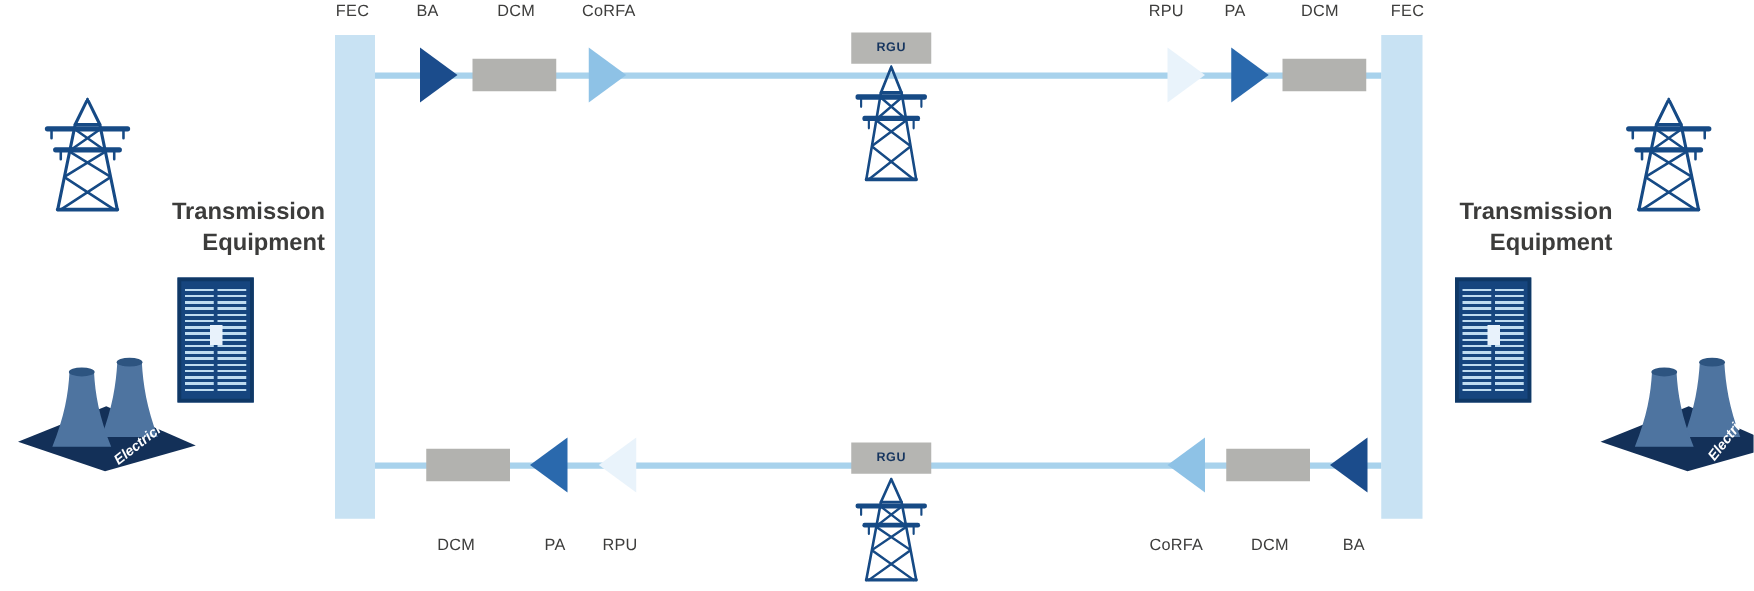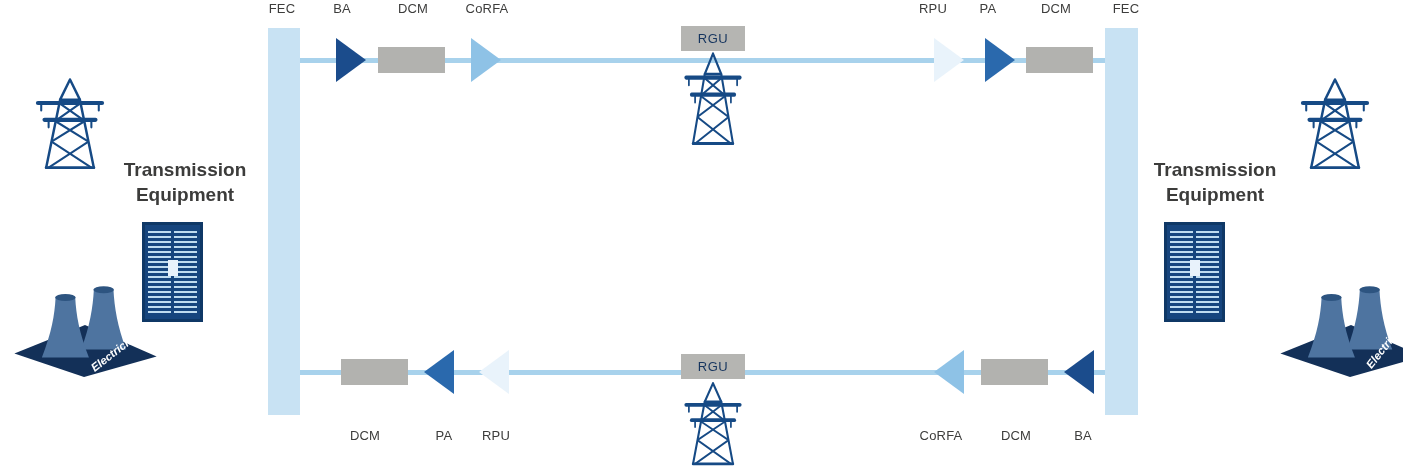--- a/index.html
+++ b/index.html
@@ -8,32 +8,32 @@
 
   .bar   { position:absolute; top:28px; width:32px; height:387px; background:#c8e2f3; }
   .hline { position:absolute; height:5px; background:#a8d2ec; }
 
   .lbl { position:absolute; transform:translateX(-50%); font-size:13px; font-weight:400;
          color:#3d3d3c; white-space:nowrap; letter-spacing:.2px; }
 
   .dcm { position:absolute; width:67px; height:26px; background:#b2b2af; }
 
   .rgu { position:absolute; width:64px; height:25px; background:#b5b5b2; color:#16355f;
-         font-weight:400; font-size:13px; display:flex; align-items:center; justify-content:center;
+         font-weight:700; font-size:10px; display:flex; align-items:center; justify-content:center;
          letter-spacing:.5px; }
 
   .amp { position:absolute; width:0; height:0; border-top:22px solid transparent; border-bottom:22px solid transparent; }
   .amp.r { border-left:30px solid; }
   .amp.l { border-right:30px solid; }
   .c-ba.r    { border-left-color:#1b4c8c; }  .c-ba.l    { border-right-color:#1b4c8c; }
   .c-pa.r    { border-left-color:#2a69ad; }  .c-pa.l    { border-right-color:#2a69ad; }
   .c-corfa.r { border-left-color:#8ec2e6; }  .c-corfa.l { border-right-color:#8ec2e6; }
   .c-rpu.r   { border-left-color:#e9f3fb; }  .c-rpu.l   { border-right-color:#e9f3fb; }
 
-  .te-label { position:absolute; width:150px; text-align:center; font-size:19px; font-weight:700;
+  .te-label { position:absolute; width:150px; text-align:right; font-size:19px; font-weight:700;
               color:#3c3c3b; line-height:1.3; }
 
   .pylon { position:absolute; color:#164a85; }
 
   .rack { position:absolute; width:61px; height:100px; background:#16457e; border:3px solid #0f3866;
           display:flex; gap:3px; padding:3px; }
   .rack-col { flex:1; background:repeating-linear-gradient(to bottom, #16457e 0 3px, #bfdcf0 3px 5px); }
   .rack-chip { position:absolute; left:50%; top:46%; width:10px; height:16px;
                transform:translate(-50%,-50%); background:#e8f2fb; }
 

